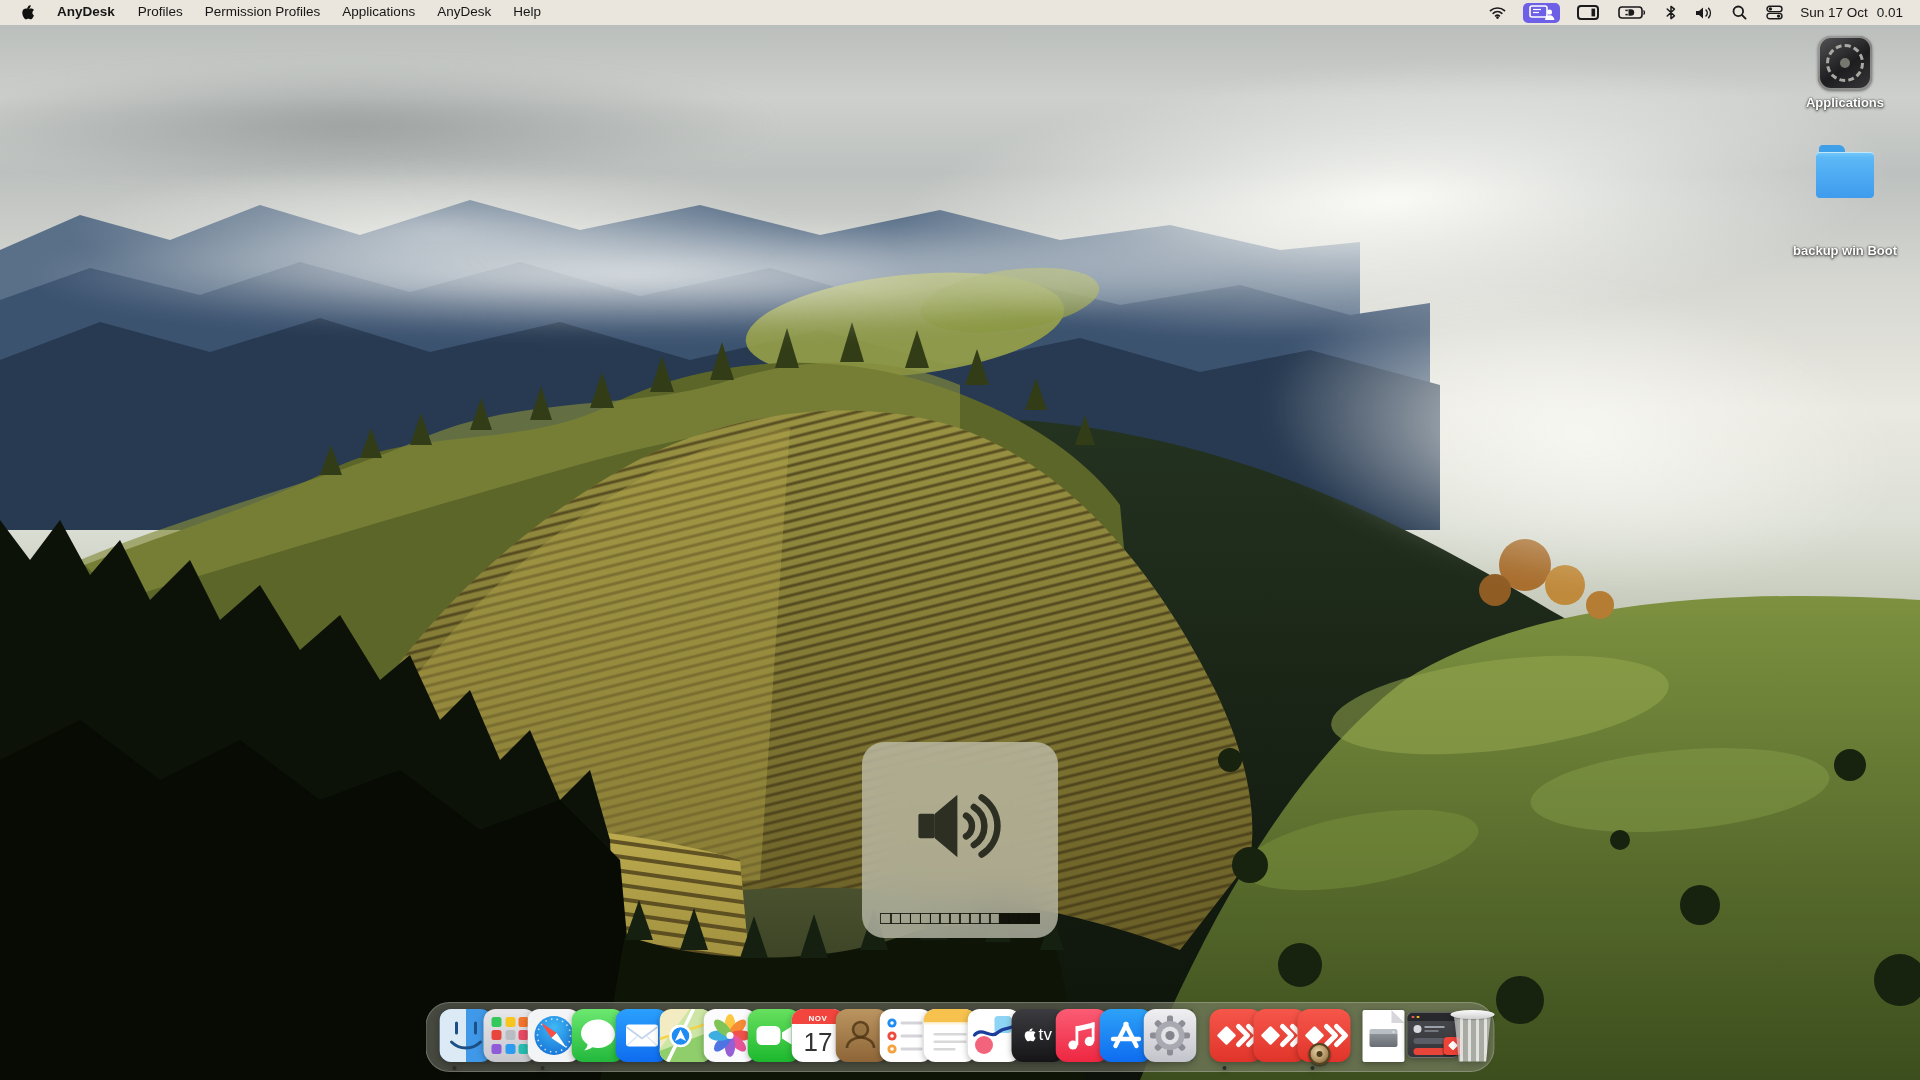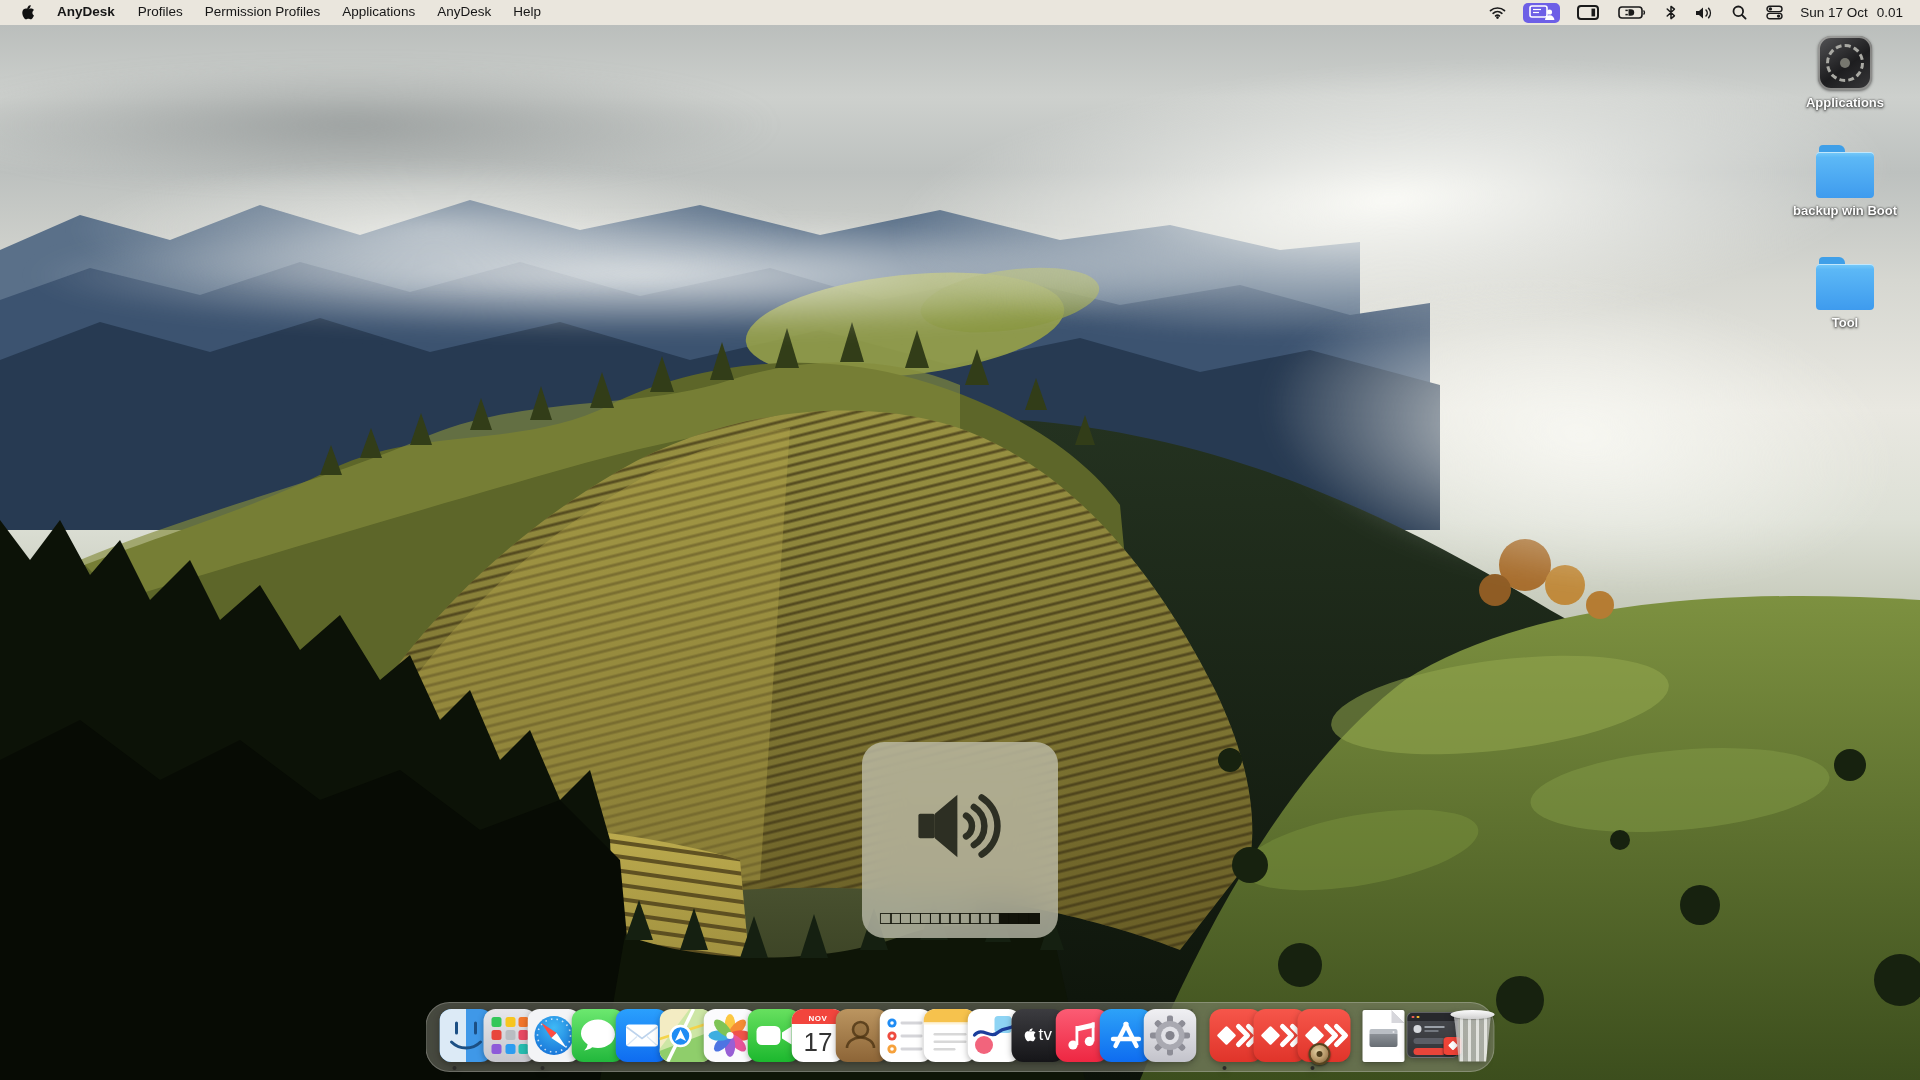--- a/index.html
+++ b/index.html
@@ -316,27 +316,23 @@
         <span>Sun 17 Oct</span>
         <span>0.01</span>
       </span>
     </div>
   </div>
 
   <div class="desk-icon" style="right:10px;top:36px;">
     <div class="apps-tile"></div>
     <div class="label">Applications</div>
   </div>
-  <div class="desk-icon" style="right:10px;top:146px;">
+  <div class="desk-icon" style="right:10px;top:146px;gap:40px;">
     <div class="folder"></div>
     <div class="label">backup win Boot</div>
-  </div>
-  <div class="desk-icon" style="right:10px;top:258px;">
-    <div class="folder"></div>
-    <div class="label">Tool</div>
   </div>
 
   <div class="volume-hud">
     <svg class="hud-speaker" width="104" height="88" viewBox="0 0 120 100">
       <g fill="#23251b">
         <rect x="12" y="36" width="19" height="28" rx="2"></rect>
         <path d="M31,36 L57,14 V86 L31,64 Z"></path>
       </g>
       <g stroke="#23251b" stroke-width="7.5" fill="none" stroke-linecap="round">
         <path d="M67,38 a14,14 0 0 1 0,24"></path>

